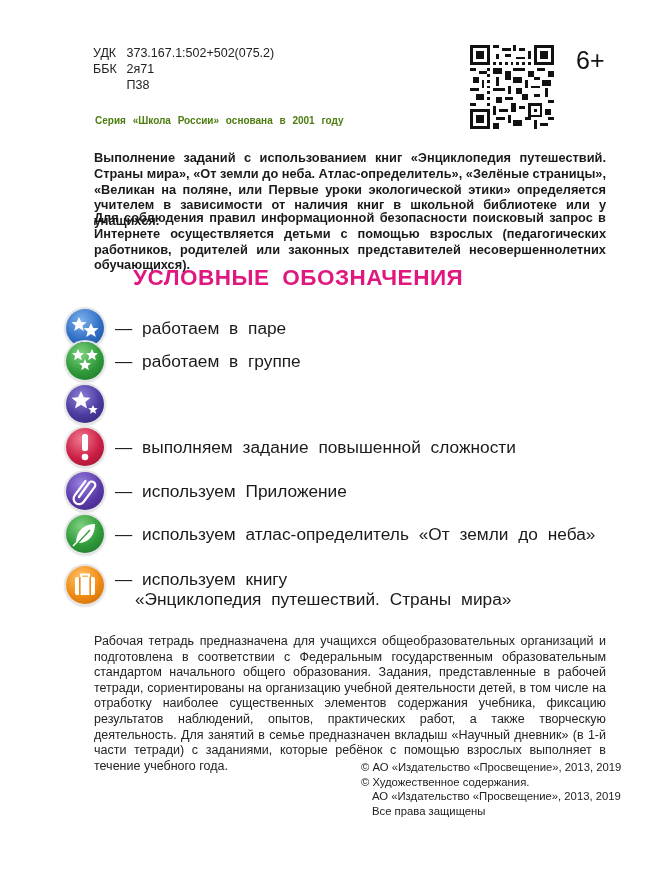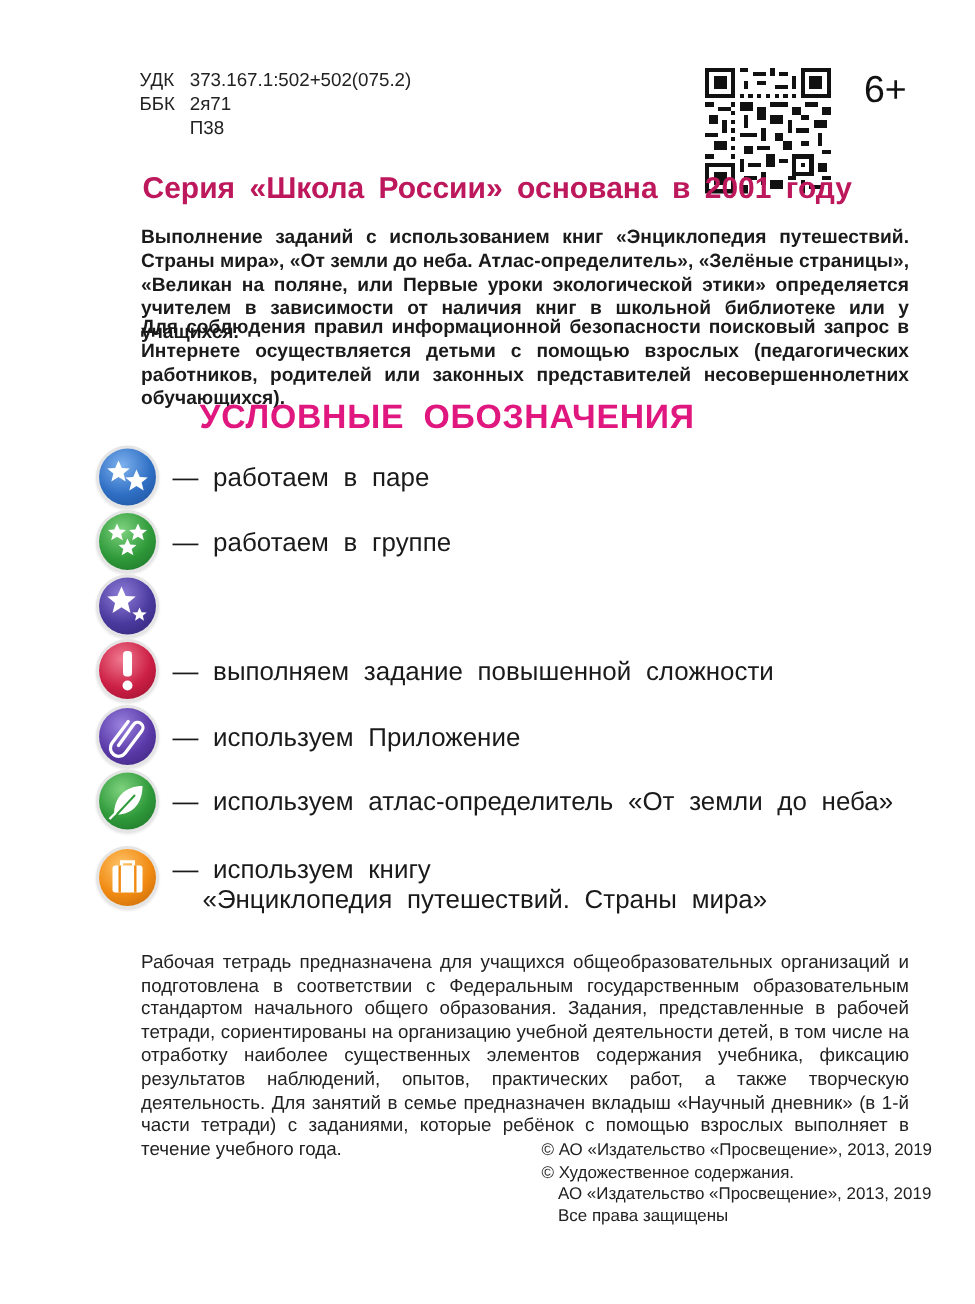--- a/index.html
+++ b/index.html
@@ -7,36 +7,36 @@
          font-family: "Liberation Sans", sans-serif; color: #1a1a1a; }
   .abs { position: absolute; }
 
   .codes { left: 93px; top: 45px; font-size: 12.5px; line-height: 16px; color: #222; }
   .codes .row { white-space: nowrap; }
   .codes .k { display: inline-block; width: 30px; }
 
   .qr { left: 470px; top: 45px; width: 84px; height: 84px; }
   .age { left: 576px; top: 46px; font-size: 25px; color: #111; }
 
-  .series { left: 95px; top: 115px; font-size: 20px; font-weight: bold; word-spacing: 4px; white-space: nowrap; color: #be185d; }
+  .series { left: 95px; top: 115px; font-size: 10px; font-weight: bold; word-spacing: 4px; white-space: nowrap; color: #4d7c0f; }
 
   .para { left: 94px; width: 512px; font-size: 12.8px; line-height: 15.8px; font-weight: bold; text-align: justify; color: #1a1a1a; }
   .p1 { top: 150px; }
   .p2 { top: 210px; }
 
   .legend-title { left: 133px; top: 265px; font-size: 22.5px; font-weight: bold; color: #e0177e; letter-spacing: 0.5px; word-spacing: 6px; white-space: nowrap; }
 
   .legend-item { left: 66px; height: 40px; display: flex; align-items: center; }
   .legend-icon { width: 38px; height: 38px; border-radius: 50%; position: relative; flex: 0 0 38px;
                  box-shadow: 0 0 0 2px #e5e5e5, 0 1px 2px 2px rgba(0,0,0,0.12); }
   .legend-icon svg { position: absolute; left: 0; top: 0; width: 38px; height: 38px; }
   .legend-text { margin-left: 11px; font-size: 17.3px; color: #1a1a1a; word-spacing: 5px; white-space: nowrap; line-height: 20px; }
   .legend-text .second { display: block; margin-left: 20px; }
 
-  .i1 { top: 298px; } .i2 { top: 341px; } .i3 { top: 384px; } .i4 { top: 427px; }
+  .i1 { top: 308px; } .i2 { top: 341px; } .i3 { top: 384px; } .i4 { top: 427px; }
   .i5 { top: 471px; } .i6 { top: 514px; } .i7 { top: 566px; }
 
   .body-text { left: 94px; top: 634px; width: 512px; font-size: 12.5px; line-height: 15.6px; text-align: justify; color: #222; }
 
   .isbn { left: 94px; top: 760px; font-size: 11.5px; line-height: 15px; font-weight: bold; white-space: nowrap; color: #1a1a1a; word-spacing: 2px; }
   .copy { left: 361px; top: 760px; width: 248px; font-size: 11.3px; line-height: 14.5px; color: #222; }
   .copy .r { white-space: nowrap; }
   .copy .ind { padding-left: 11px; }
 </style>
 </head>

